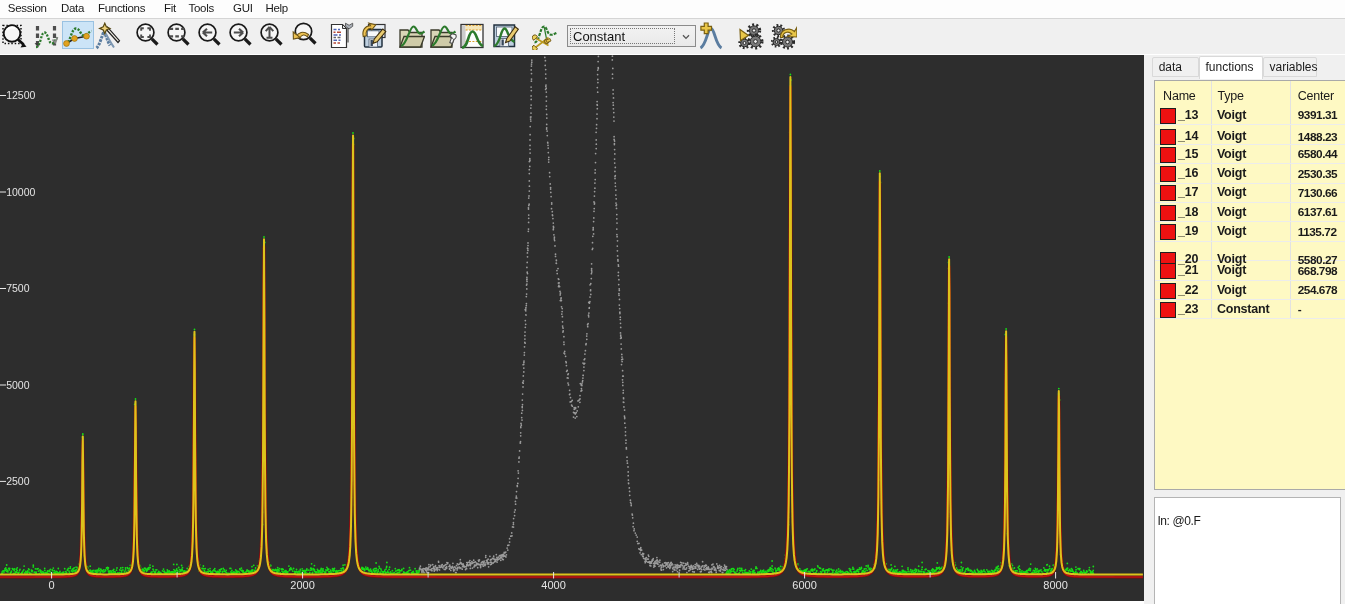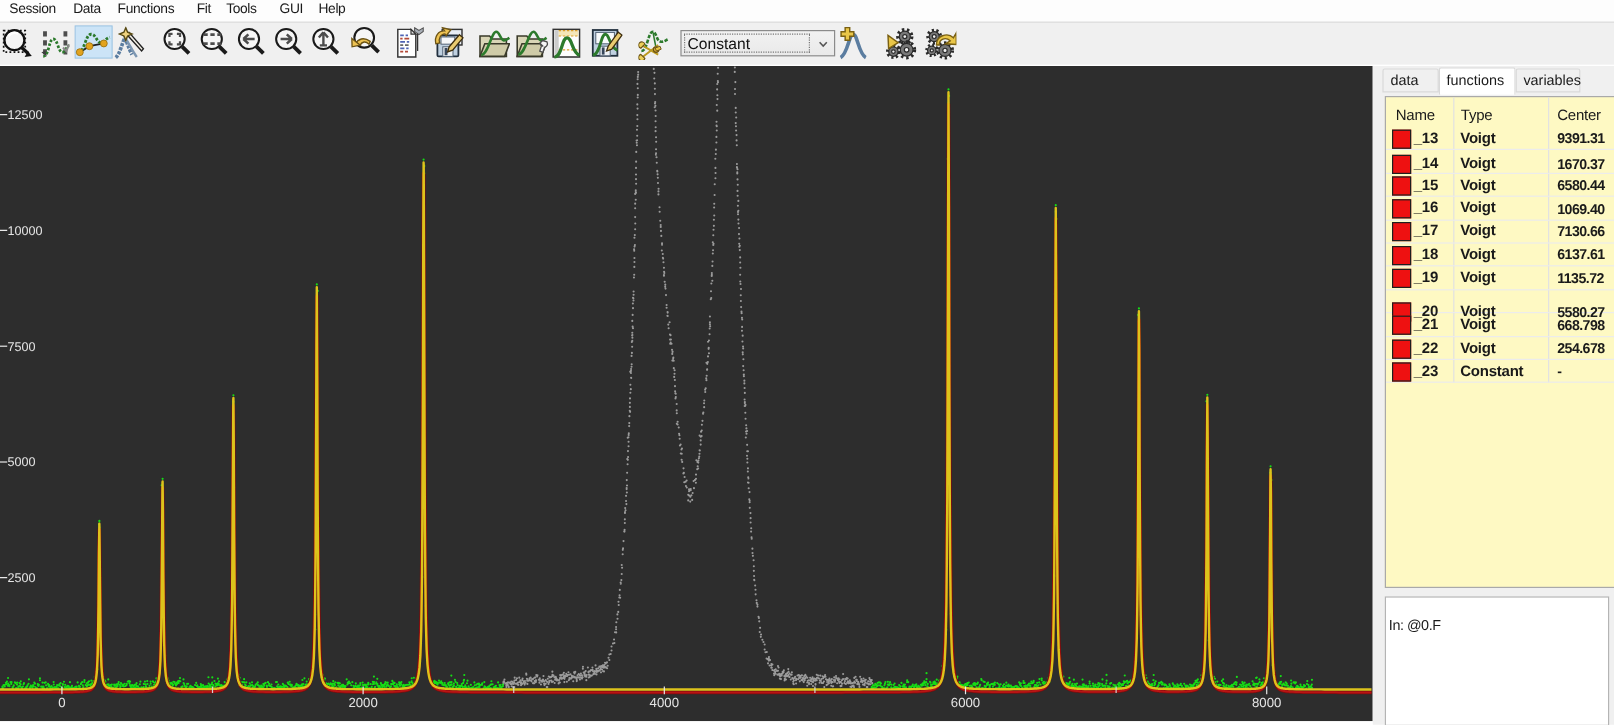--- a/index.html
+++ b/index.html
@@ -277,33 +277,33 @@
 <div class="row" style="top:25.9px">
 <span class="sq"></span>
         <span class="nm">_13</span>
         <span class="tp">Voigt</span>
         <span class="ct">9391.31</span>
       </div>
       <div class="row" style="top:47px">
 <span class="sq"></span>
         <span class="nm">_14</span>
         <span class="tp">Voigt</span>
-        <span class="ct">1670.37</span>
+        <span class="ct">1488.23</span>
       </div>
       <div class="row" style="top:64.7px">
 <span class="sq"></span>
         <span class="nm">_15</span>
         <span class="tp">Voigt</span>
         <span class="ct">6580.44</span>
       </div>
       <div class="row" style="top:84.1px">
 <span class="sq"></span>
         <span class="nm">_16</span>
         <span class="tp">Voigt</span>
-        <span class="ct">1069.40</span>
+        <span class="ct">2530.35</span>
       </div>
       <div class="row" style="top:103px">
 <span class="sq"></span>
         <span class="nm">_17</span>
         <span class="tp">Voigt</span>
         <span class="ct">7130.66</span>
       </div>
       <div class="row" style="top:122.9px">
 <span class="sq"></span>
         <span class="nm">_18</span>

